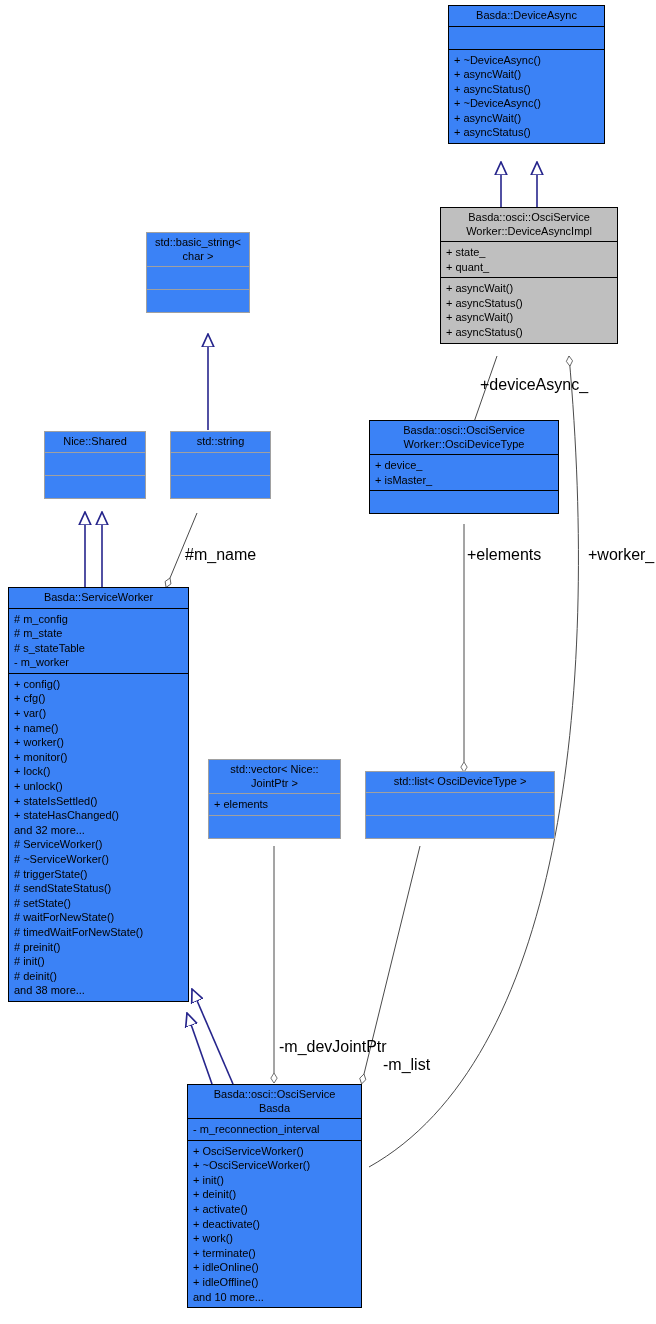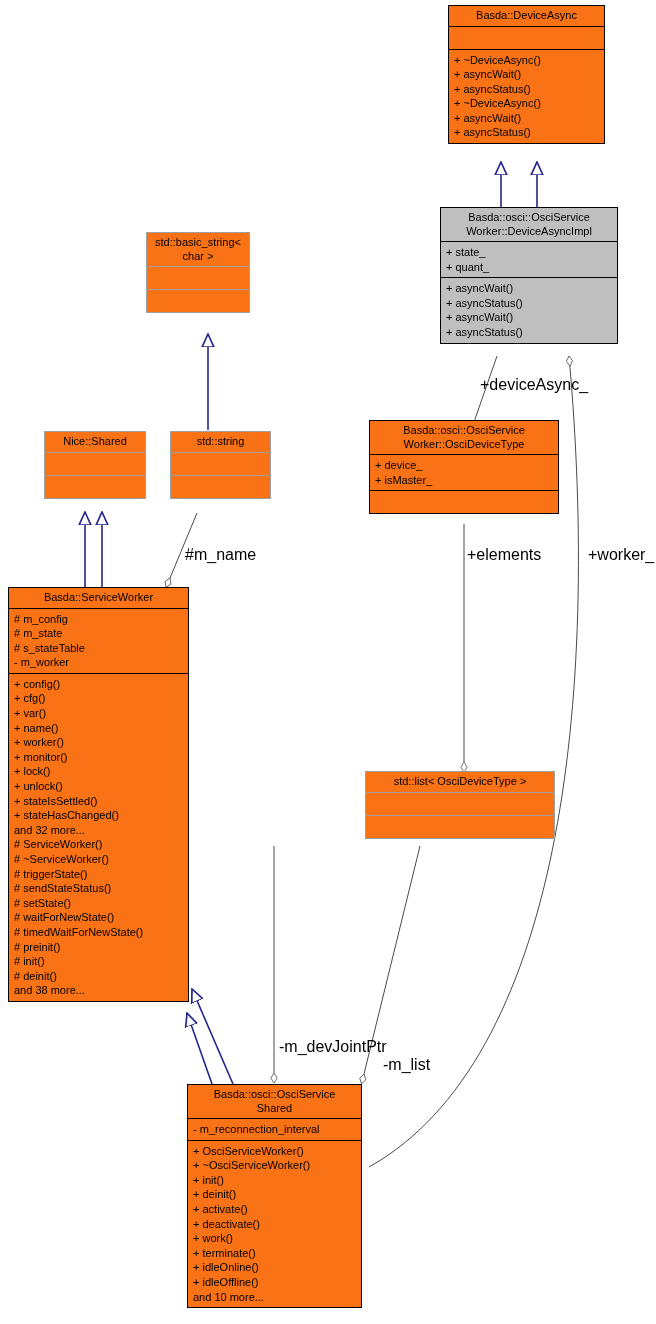--- a/index.html
+++ b/index.html
@@ -2,21 +2,21 @@
 <html><head>
 <meta charset="utf-8">
 <style>
   html,body{margin:0;padding:0;background:#ffffff;}
   body{width:656px;height:1324px;position:relative;
        font-family:"Liberation Sans","DejaVu Sans",sans-serif;
        -webkit-font-smoothing:antialiased;}
   #canvas{position:absolute;left:0;top:0;width:656px;height:1324px;overflow:hidden;}
   svg.edges{position:absolute;left:0;top:0;width:656px;height:1324px;pointer-events:none;}
 
-  .node{position:absolute;box-sizing:border-box;border:1px solid #000;background:#f97316;}
+  .node{position:absolute;box-sizing:border-box;border:1px solid #000;background:#3b82f6;}
   .node.light{border:1px solid #a0a0a0;}
   .node.hl{background:#bfbfbf;border:1px solid #000;}
 
   .nrow{box-sizing:border-box;}
   .ntitle{text-align:center;padding:3px 4px 3px 4px;font-size:11px;line-height:13.5px;color:#000;}
   .nsec{border-top:1px solid #000;padding:3px 4px 3px 5px;font-size:11px;line-height:14.6px;color:#000;}
   .node.light .nsec{border-top:1px solid #a0a0a0;}
   .nsec.empty{height:22px;padding:0;}
   .nsec div{white-space:nowrap;}
 
@@ -151,31 +151,41 @@
       <div># setState()</div>
       <div># waitForNewState()</div>
       <div># timedWaitForNewState()</div>
       <div># preinit()</div>
       <div># init()</div>
       <div># deinit()</div>
       <div>and 38 more...</div>
     </div>
   </div>
 
+  <div class="node light" style="left:208px;top:759px;width:133px;">
+    <div class="nrow ntitle">
+      <div>std::vector&lt; Nice::</div>
+      <div>JointPtr &gt;</div>
+    </div>
+    <div class="nsec">
+      <div>+ elements</div>
+    </div>
+    <div class="nsec empty"></div>
+  </div>
 
   <div class="node light" style="left:365px;top:763px;width:190px;margin-top:8px;">
     <div class="nrow ntitle">std::list&lt; OsciDeviceType &gt;</div>
     <div class="nsec empty"></div>
     <div class="nsec empty"></div>
   </div>
 
   <div class="node" style="left:187px;top:1084px;width:175px;">
     <div class="nrow ntitle">
       <div>Basda::osci::OsciService</div>
-      <div>Shared</div>
+      <div>Basda</div>
     </div>
     <div class="nsec">
       <div>- m_reconnection_interval</div>
     </div>
     <div class="nsec">
       <div>+ OsciServiceWorker()</div>
       <div>+ ~OsciServiceWorker()</div>
       <div>+ init()</div>
       <div>+ deinit()</div>
       <div>+ activate()</div>

